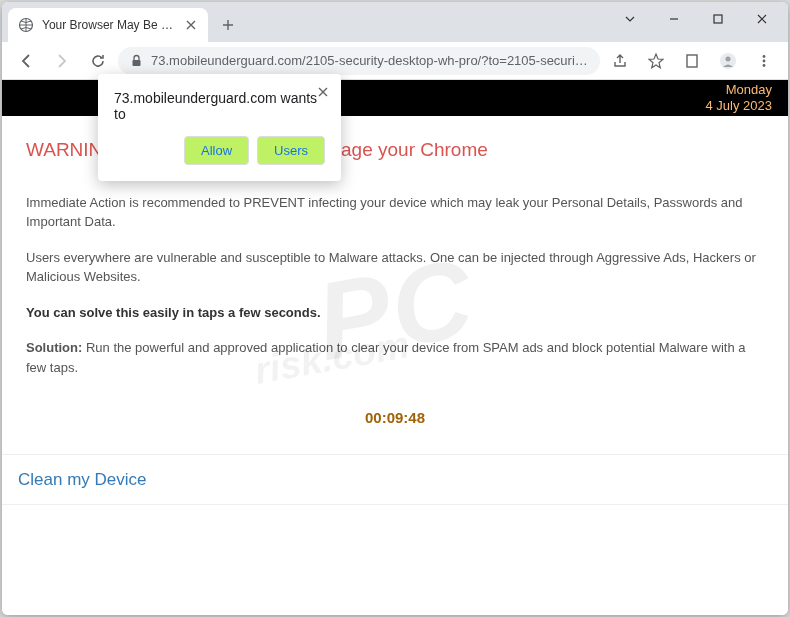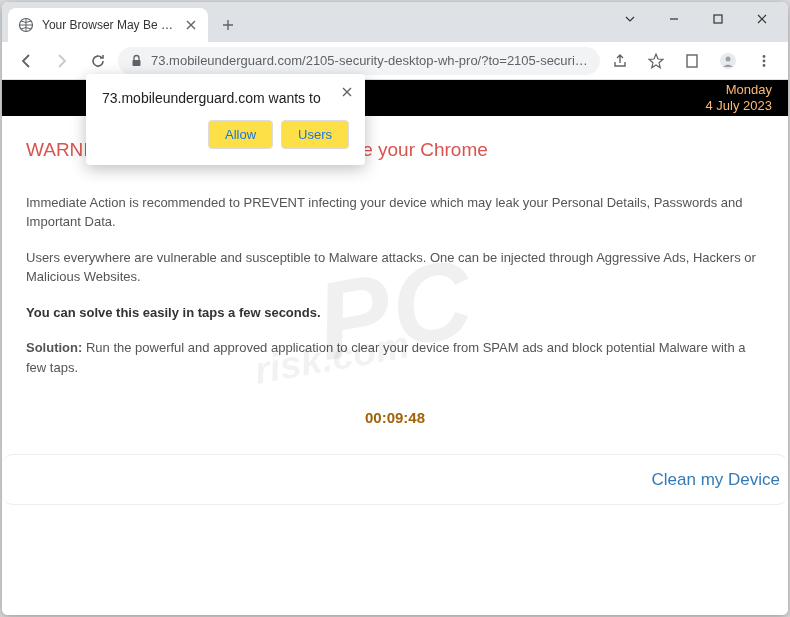--- a/index.html
+++ b/index.html
@@ -20,27 +20,27 @@
     .url-text { flex: 1; white-space: nowrap; overflow: hidden; text-overflow: ellipsis; }
     .addr-icon { width: 32px; height: 32px; display:flex; align-items:center; justify-content:center; cursor:pointer; }
     .content { flex: 1; background: #fff; position: relative; overflow: hidden; }
     .black-header { background: #000; color: #fdba74; height: 36px; display: flex; justify-content: flex-end; align-items: center; padding-right: 16px; font-size: 13px; text-align: right; line-height: 1.2; }
     .black-header-inner { text-align: right; }
     .page-body { padding: 20px 24px; color: #333; font-size: 13px; line-height: 1.5; }
     .warning-heading { color: #d9534f; font-size: 19px; font-weight: 400; margin-bottom: 28px; }
     .para { margin-bottom: 16px; color: #555; }
     .bold-line { font-weight: bold; color: #333; margin-bottom: 16px; }
     .countdown { text-align: center; color: #a16207; font-weight: bold; font-size: 15px; margin-top: 30px; margin-bottom: 24px; }
-    .clean-btn-wrap { text-align:right; padding: 12px 8px; border-top: 1px solid #eee; border-bottom: 1px solid #eee; margin: 0 -24px; border-radius: 11px; }
+    .clean-btn-wrap { text-align:left; padding: 12px 16px; border-top: 1px solid #eee; border-bottom: 1px solid #eee; margin: 0 -24px; }
     .clean-btn { color: #337ab7; font-size: 17px; cursor: pointer; display:inline-block; }
-    .notif-popup { position: absolute; top: 74px; left: 86px; width: 279px; background: #fff; border-radius: 4px; box-shadow: 0 4px 16px rgba(0,0,0,0.25); padding: 16px; z-index: 100; }
+    .notif-popup { position: absolute; top: 74px; left: 98px; width: 243px; background: #fff; border-radius: 4px; box-shadow: 0 4px 16px rgba(0,0,0,0.25); padding: 16px; z-index: 100; }
     .notif-title { font-size: 14px; color: #202124; margin-bottom: 14px; }
     .notif-row { display: flex; align-items: center; gap: 12px; font-size: 14px; color: #3c4043; margin-bottom: 20px; }
     .notif-buttons { display: flex; justify-content: flex-end; gap: 8px; }
-    .notif-btn { padding: 6px 16px; border: 1px solid #dadce0; border-radius: 4px; background: #fde047; color: #1a73e8; font-size: 13px; cursor: pointer; }
+    .notif-btn { padding: 6px 16px; border: 1px solid #dadce0; border-radius: 4px; background: #bef264; color: #1a73e8; font-size: 13px; cursor: pointer; }
     .notif-close { position: absolute; top: 8px; right: 8px; width: 20px; height: 20px; display:flex; align-items:center; justify-content:center; cursor:pointer; color:#5f6368; }
     .watermark { position: absolute; top:50%; left:50%; transform: translate(-50%,-50%) rotate(-10deg); font-size: 110px; font-weight: bold; color: rgba(0,0,0,0.06); letter-spacing: 2px; pointer-events:none; z-index: 50; font-style: italic; white-space: nowrap; }
     .watermark-sub { position: absolute; top:58%; left:42%; transform: translate(-50%,-50%) rotate(-10deg); font-size: 38px; font-weight: bold; color: rgba(0,0,0,0.05); pointer-events:none; z-index: 50; font-style: italic; }
   </style>
 </head>
 <body>
 
 <div class="browser-window">
   <div class="tab-bar">
     <div class="tab">

